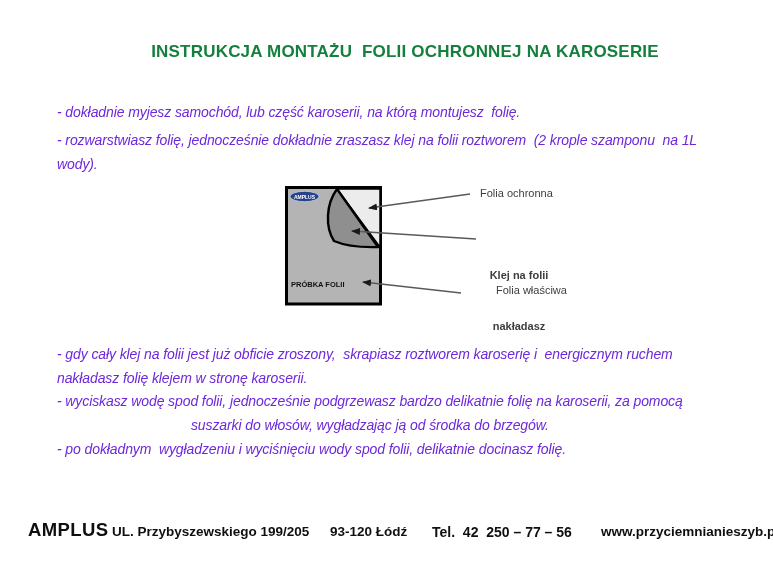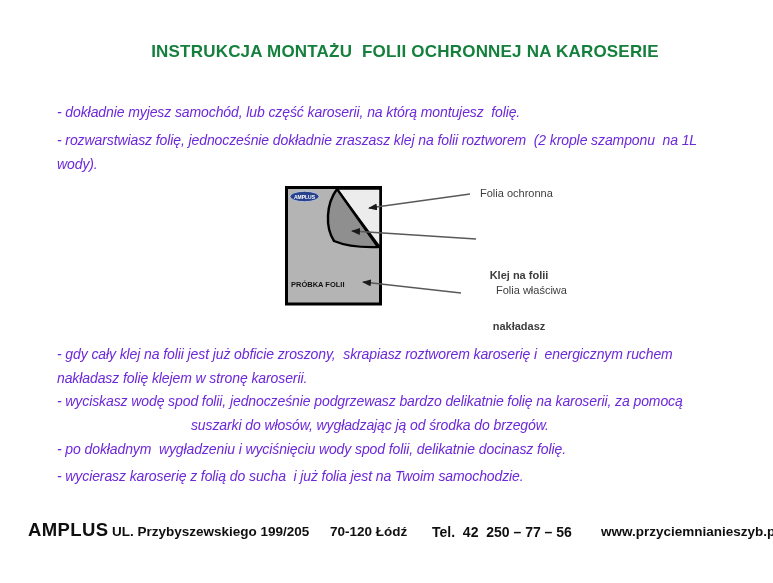--- a/index.html
+++ b/index.html
@@ -78,21 +78,20 @@
     <span>Klej na folii</span>
     <span>nakładasz</span>
   </div>
   <div class="diagram-label lbl-proper">Folia właściwa</div>
 
   <div class="step step-2">- gdy cały klej na folii jest już obficie zroszony,  skrapiasz roztworem karoserię i  energicznym ruchem
 nakładasz folię klejem w stronę karoserii.</div>
   <div class="step step-3">- wyciskasz wodę spod folii, jednocześnie podgrzewasz bardzo delikatnie folię na karoserii, za pomocą
 suszarki do włosów, wygładzając ją od środka do brzegów.</div>
   <div class="step step-4">- po dokładnym  wygładzeniu i wyciśnięciu wody spod folii, delikatnie docinasz folię.</div>
-  <div class="step step-5">- wycierasz karoserię z folią do sucha  i już folia jest na Twoim samochodzie.</div>
 
   <div class="footer-item footer-company">AMPLUS</div>
   <div class="footer-item footer-address">UL. Przybyszewskiego 199/205</div>
-  <div class="footer-item footer-postal">70-120 Łódź</div>
+  <div class="footer-item footer-postal">93-120 Łódź</div>
   <div class="footer-item footer-phone">Tel.  42  250 – 77 – 56</div>
   <div class="footer-item footer-website">www.przyciemnianieszyb.pl</div>
 
 </div>
 
 </body></html>

